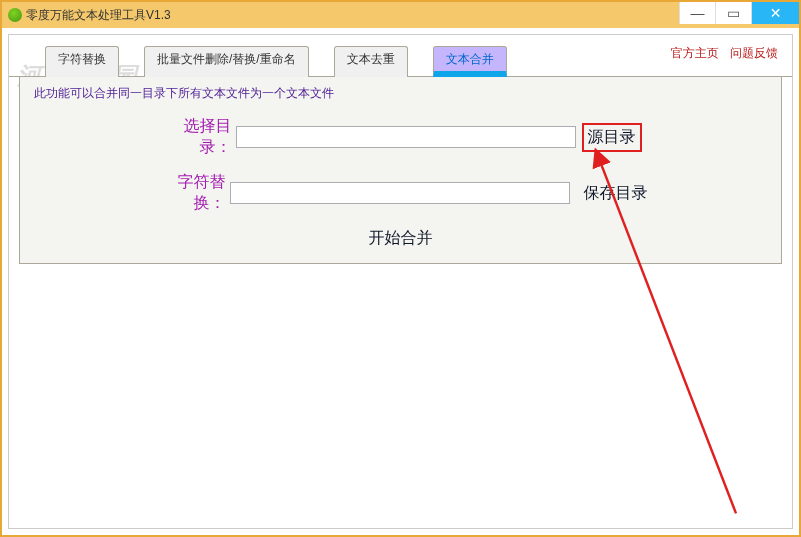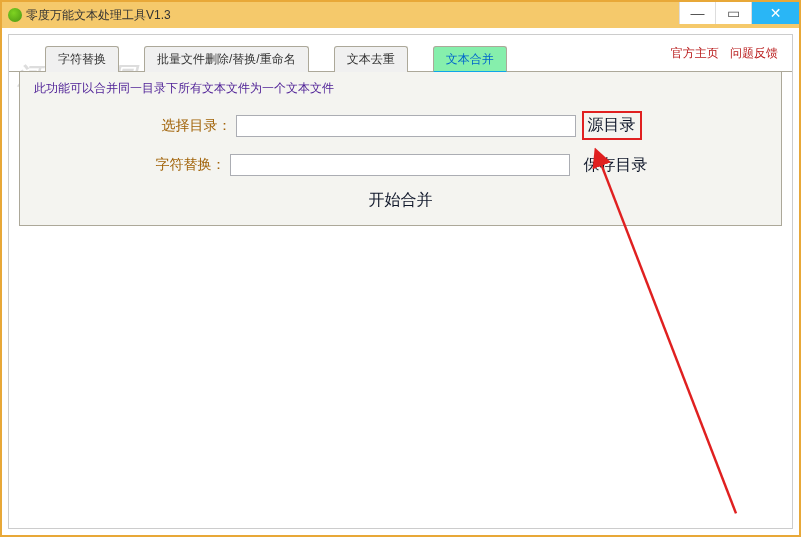--- a/index.html
+++ b/index.html
@@ -114,23 +114,23 @@
       font-size: 12px;
       color: #333;
       margin-right: -1px;
       cursor: pointer;
       position: relative;
       top: 1px;
       border-radius: 3px 3px 0 0;
       margin-left: 26px;
     }
     .tab.active {
-      background: #86efac;
+      background: #c4b5fd;
       color: #0066cc;
-      border-bottom: 1px solid #0ea5e9;
+      border-bottom: 6px solid #0ea5e9;
       z-index: 2;
     }
     .tab-panel {
       background: #f4f4f0;
       margin: 0 10px 10px 10px;
       padding: 8px 14px 14px 14px;
       border: 1px solid #aca899;
       border-top: none;
       position: relative;
       z-index: 1;
@@ -142,22 +142,22 @@
     }
     .form-row {
       display: flex;
       align-items: center;
       margin-bottom: 14px;
       justify-content: center;
     }
     .form-label {
       width: 72px;
       text-align: right;
-      font-size: 14px;
-      color: #a16207;
+      font-size: 16px;
+      color: #a21caf;
       margin-right: 4px;
     }
     .text-input {
       width: 340px;
       height: 22px;
       border: 1px solid #abadb3;
       background: #fff;
       padding: 2px 4px;
       font-size: 12px;
     }

